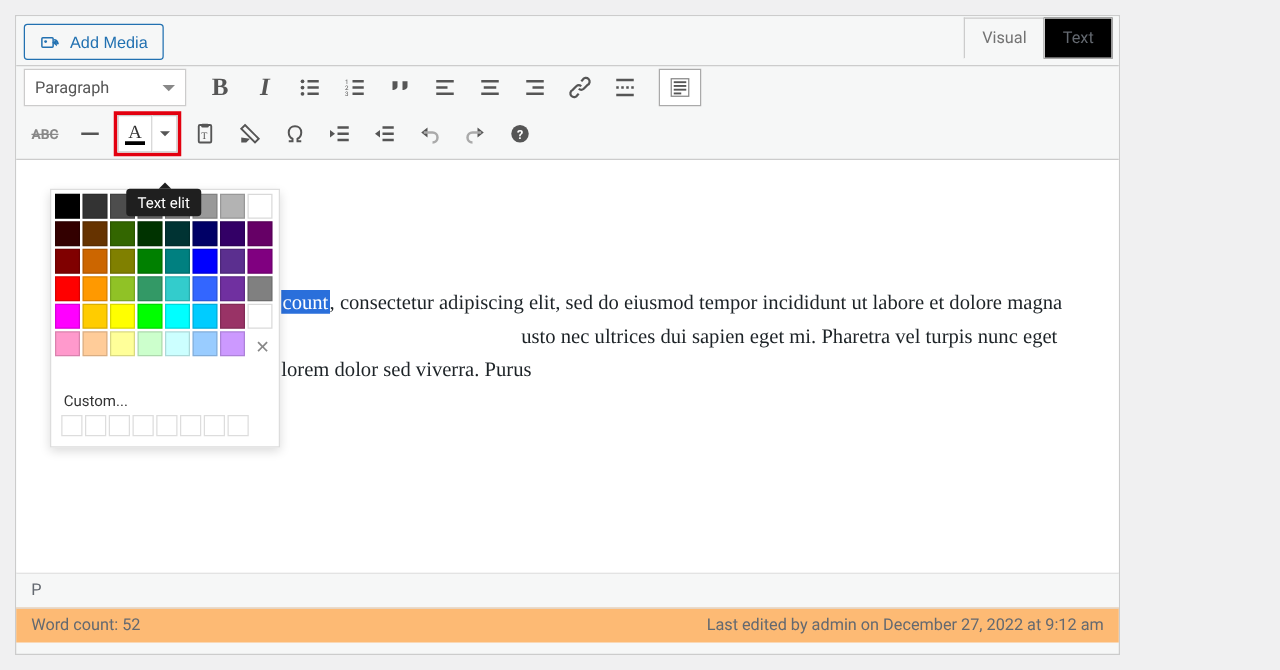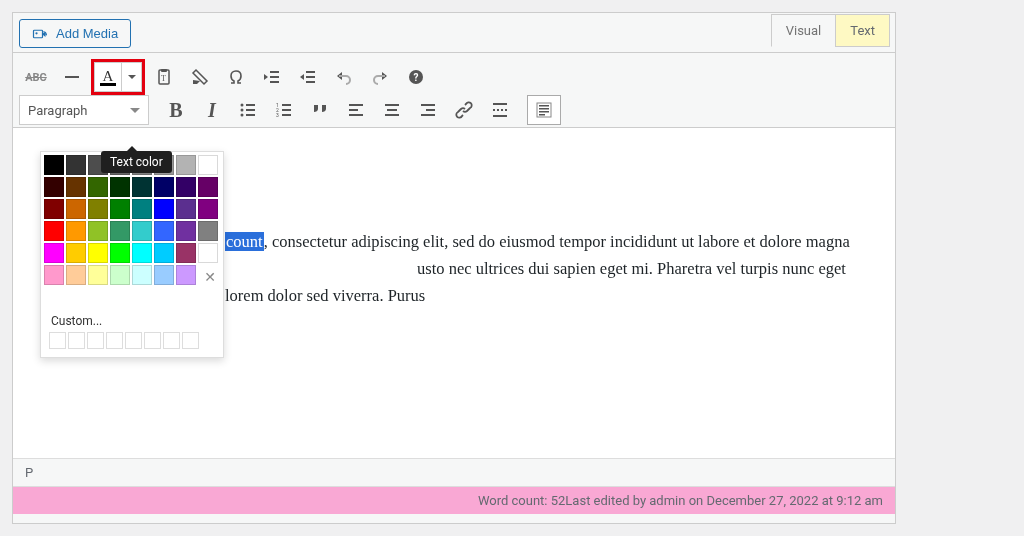--- a/index.html
+++ b/index.html
@@ -4,21 +4,21 @@
 <style>
   * { box-sizing: border-box; }
   html, body { margin:0; padding:0; font-family: -apple-system, "Segoe UI", Roboto, Arial, sans-serif; background:#f0f0f1; }
   .wrap { width:908px; height:536px; background:#f0f0f1; position:relative; padding:12px; }
   .frame { border:1px solid #ccc; background:#f6f7f7; position:relative; height:512px; }
 
   .top-bar { display:flex; align-items:center; justify-content:space-between; padding:6px 6px 4px 6px; background:#f6f7f7; }
   .add-media { display:flex; align-items:center; gap:6px; background:#f6f7f7; border:1px solid #2271b1; color:#2271b1; padding:6px 12px; border-radius:3px; cursor:pointer; font-size:13px; }
   .add-media svg { width:18px; height:14px; }
   .mode-tabs { display:flex; margin-right:-1px;}
-  .mode-tab { padding:8px 14px; border:1px solid #ccc; background:#fef9c3; color:#646970; font-size:13px; cursor:pointer; margin-top:-6px; }
+  .mode-tab { padding:8px 14px; border:1px solid #ccc; background:#000000; color:#646970; font-size:13px; cursor:pointer; margin-top:-6px; }
   .mode-tab.active { background:#f6f7f7; border-bottom-color:#f6f7f7; color:#737373;}
   .mode-tab:first-child { border-right:none;}
   .toolbar { background:#f6f7f7; padding:2px 6px; border-top:1px solid #ccc; border-bottom:1px solid #ccc; }
   .tb-row { display:flex; align-items:center; gap:2px; }
   .drop { display:flex; align-items:center; justify-content:space-between; width:130px; height:30px; border:1px solid #ccc; background:#fff; padding:0 8px; font-size:13px; color:#555; cursor:pointer;}
   .drop .tri { width:0;height:0;border-left:5px solid transparent;border-right:5px solid transparent;border-top:5px solid #888;}
   .btn { width:34px; height:30px; display:flex; align-items:center; justify-content:center; color:#555; cursor:pointer; border:1px solid transparent; }
   .btn svg { width:20px; height:20px; fill:#555; }
   .btn.bold { font-family:"Times New Roman", serif; font-weight:900; font-size:20px;}
   .btn.ital { font-family:"Times New Roman", serif; font-style:italic; font-size:20px; font-weight:bold;}
@@ -41,21 +41,21 @@
   .close-x { width:18px;height:18px; font-size:14px; color:#888; display:inline-flex; align-items:center; justify-content:center; cursor:pointer;}
   .custom-label { font-size:12px; color:#333; padding:6px 8px 4px 8px;}
   .custom-row { display:flex; padding:0 6px 6px 6px;}
   .custom-row .csw { width:17px; height:17px; border:1px solid #ddd; margin-right:2px; background:#fff;}
 
   .editor-area { background:#fff; height:330px; border-top:none; position:relative; padding:18px 20px; overflow:hidden;}
   .content { font-family:Georgia, "Times New Roman", serif; font-size:16.5px; line-height:1.65; color:#1d2327;}
   .hl { background:#2a6fdb; color:#fff; padding:0 1px;}
   
   .status-row { border-top:1px solid #ddd; background:#f6f7f7; display:flex; align-items:center; padding:4px 12px; font-size:13px; color:#646970; height:28px;}
-  .footer-row { border-top:1px solid #ddd; background:#f9a8d4; display:flex; justify-content:flex-end; align-items:center; padding:6px 12px; font-size:13px; color:#646970;}
+  .footer-row { border-top:1px solid #ddd; background:#fdba74; display:flex; justify-content:space-between; align-items:center; padding:6px 12px; font-size:13px; color:#646970;}
 </style>
 </head>
 <body>
 
 <div class="wrap">
   <div class="frame">
 
     <div class="top-bar">
       <button class="add-media">
         <svg viewBox="0 0 24 18">
@@ -68,91 +68,20 @@
         <span>Add Media</span>
       </button>
       <div class="mode-tabs">
         <div class="mode-tab active"><span>Visual</span></div>
         <div class="mode-tab"><span>Text</span></div>
       </div>
     </div>
 
     <div class="toolbar">
 
-      <div class="tb-row" style="margin-top:4px;">
-        <div class="btn abc">ABC</div>
-        <div class="btn">
-            <svg viewBox="0 0 20 20">
-              <rect x="3" y="9" width="14" height="2"></rect>
-            </svg>
-          </div>
-
-        <div class="red-outline-group">
-          <div class="tc-btn">
-            <span class="tc-a">A</span>
-            <span class="tc-under"></span>
-          </div>
-          <div class="tc-drop">
-              <span class="tri2"></span>
-            </div>
-        </div>
-        <div class="btn">
-            <svg viewBox="0 0 20 20">
-              <rect x="5" y="3" width="10" height="14" rx="1" fill="none" stroke="#555" stroke-width="1.5"></rect>
-              <rect x="7" y="2" width="6" height="3" rx="1"></rect>
-              <text x="7" y="14" font-size="8" font-family="serif">T</text>
-            </svg>
-          </div>
-        <div class="btn">
-            <svg viewBox="0 0 20 20">
-              <path d="M6 3 L17 14 L14 17 L3 6 Z" fill="none" stroke="#555" stroke-width="1.5"></path>
-              <path d="M10 14 L7 17 L3 17 L3 13 Z" fill="#555"></path>
-            </svg>
-          </div>
-        <div class="btn">
-            <svg viewBox="0 0 20 20">
-              <path d="M5 16h3v-2c-2-1-3-3-3-5 0-3 2-5 5-5s5 2 5 5c0 2-1 4-3 5v2h3" fill="none" stroke="#555" stroke-width="1.6"></path>
-            </svg>
-          </div>
-        <div class="btn">
-            <svg viewBox="0 0 20 20">
-              <rect x="8" y="4" width="9" height="2"></rect>
-              <rect x="8" y="9" width="9" height="2"></rect>
-              <rect x="8" y="14" width="9" height="2"></rect>
-              <path d="M6 10 L2 7 L2 13 Z"></path>
-            </svg>
-          </div>
-        <div class="btn">
-            <svg viewBox="0 0 20 20">
-              <rect x="8" y="4" width="9" height="2"></rect>
-              <rect x="8" y="9" width="9" height="2"></rect>
-              <rect x="8" y="14" width="9" height="2"></rect>
-              <path d="M2 10 L6 7 L6 13 Z"></path>
-            </svg>
-          </div>
-        <div class="btn" style="color:#999;">
-            <svg viewBox="0 0 20 20" fill="#999">
-              <path d="M8 5 L3 9 L8 13 Z"></path>
-              <path d="M5 9 h7 a4 4 0 0 1 0 8" fill="none" stroke="#aaa" stroke-width="2"></path>
-            </svg>
-          </div>
-        <div class="btn" style="color:#999;">
-            <svg viewBox="0 0 20 20" fill="#999">
-              <path d="M12 5 L17 9 L12 13 Z"></path>
-              <path d="M15 9 h-7 a4 4 0 0 0 0 8" fill="none" stroke="#aaa" stroke-width="2"></path>
-            </svg>
-          </div>
-        <div class="btn">
-            <svg viewBox="0 0 20 20">
-              <circle cx="10" cy="10" r="7"></circle>
-              <text x="7.5" y="14" fill="#fff" font-size="10" font-weight="bold">?</text>
-            </svg>
-          </div>
-      </div>
-
       <div class="tb-row">
         <div class="drop">
           <span>Paragraph</span>
             <span class="tri"></span>
         </div>
         <div class="sep"></div>
         <div class="btn bold">B</div>
         <div class="btn ital">I</div>
         <div class="btn">
             <svg viewBox="0 0 20 20">
@@ -216,40 +145,111 @@
         <div class="btn boxed">
             <svg viewBox="0 0 20 20">
               <rect x="3" y="3" width="14" height="14" fill="none" stroke="#888" stroke-width="1"></rect>
               <rect x="5" y="5" width="10" height="1.5"></rect>
               <rect x="5" y="8" width="10" height="1.5"></rect>
               <rect x="5" y="11" width="10" height="1.5"></rect>
               <rect x="5" y="14" width="6" height="1.5"></rect>
             </svg>
           </div>
       </div>
+
+      <div class="tb-row" style="margin-top:4px;">
+        <div class="btn abc">ABC</div>
+        <div class="btn">
+            <svg viewBox="0 0 20 20">
+              <rect x="3" y="9" width="14" height="2"></rect>
+            </svg>
+          </div>
+
+        <div class="red-outline-group">
+          <div class="tc-btn">
+            <span class="tc-a">A</span>
+            <span class="tc-under"></span>
+          </div>
+          <div class="tc-drop">
+              <span class="tri2"></span>
+            </div>
+        </div>
+        <div class="btn">
+            <svg viewBox="0 0 20 20">
+              <rect x="5" y="3" width="10" height="14" rx="1" fill="none" stroke="#555" stroke-width="1.5"></rect>
+              <rect x="7" y="2" width="6" height="3" rx="1"></rect>
+              <text x="7" y="14" font-size="8" font-family="serif">T</text>
+            </svg>
+          </div>
+        <div class="btn">
+            <svg viewBox="0 0 20 20">
+              <path d="M6 3 L17 14 L14 17 L3 6 Z" fill="none" stroke="#555" stroke-width="1.5"></path>
+              <path d="M10 14 L7 17 L3 17 L3 13 Z" fill="#555"></path>
+            </svg>
+          </div>
+        <div class="btn">
+            <svg viewBox="0 0 20 20">
+              <path d="M5 16h3v-2c-2-1-3-3-3-5 0-3 2-5 5-5s5 2 5 5c0 2-1 4-3 5v2h3" fill="none" stroke="#555" stroke-width="1.6"></path>
+            </svg>
+          </div>
+        <div class="btn">
+            <svg viewBox="0 0 20 20">
+              <rect x="8" y="4" width="9" height="2"></rect>
+              <rect x="8" y="9" width="9" height="2"></rect>
+              <rect x="8" y="14" width="9" height="2"></rect>
+              <path d="M6 10 L2 7 L2 13 Z"></path>
+            </svg>
+          </div>
+        <div class="btn">
+            <svg viewBox="0 0 20 20">
+              <rect x="8" y="4" width="9" height="2"></rect>
+              <rect x="8" y="9" width="9" height="2"></rect>
+              <rect x="8" y="14" width="9" height="2"></rect>
+              <path d="M2 10 L6 7 L6 13 Z"></path>
+            </svg>
+          </div>
+        <div class="btn" style="color:#999;">
+            <svg viewBox="0 0 20 20" fill="#999">
+              <path d="M8 5 L3 9 L8 13 Z"></path>
+              <path d="M5 9 h7 a4 4 0 0 1 0 8" fill="none" stroke="#aaa" stroke-width="2"></path>
+            </svg>
+          </div>
+        <div class="btn" style="color:#999;">
+            <svg viewBox="0 0 20 20" fill="#999">
+              <path d="M12 5 L17 9 L12 13 Z"></path>
+              <path d="M15 9 h-7 a4 4 0 0 0 0 8" fill="none" stroke="#aaa" stroke-width="2"></path>
+            </svg>
+          </div>
+        <div class="btn">
+            <svg viewBox="0 0 20 20">
+              <circle cx="10" cy="10" r="7"></circle>
+              <text x="7.5" y="14" fill="#fff" font-size="10" font-weight="bold">?</text>
+            </svg>
+          </div>
+      </div>
     </div>
 
     <div class="editor-area">
       <div class="content" style="margin-left:192px; text-indent:-192px; padding-top:82px;">
         <span style="margin-left:192px;"></span><span class="hl">count</span><span>, consectetur adipiscing elit, sed do eiusmod tempor incididunt ut labore et dolore magna</span><br>
         <span style="display:inline-block; width:192px;"></span><span>usto nec ultrices dui sapien eget mi. Pharetra vel turpis nunc eget lorem dolor sed viverra. Purus</span><br>
         <span style="display:inline-block; width:192px;"></span>
       </div>
     </div>
 
     <div class="status-row">
       <span>P</span>
     </div>
 
     <div class="footer-row">
       <span>Word count: 52</span>
       <span>Last edited by admin on December 27, 2022 at 9:12 am</span>
     </div>
 
-    <div class="tooltip"><span>Text color</span></div>
+    <div class="tooltip"><span>Text elit</span></div>
 
     <div class="palette-panel">
       <div class="pal-grid" id="pal-grid">
 
       <div class="sw" style="background: rgb(0, 0, 0);"></div>
           <div class="sw" style="background: rgb(51, 51, 51);"></div>
           <div class="sw" style="background: rgb(77, 77, 77);"></div>
           <div class="sw" style="background: rgb(102, 102, 102);"></div>
           <div class="sw" style="background: rgb(128, 128, 128);"></div>
           <div class="sw" style="background: rgb(153, 153, 153);"></div>

